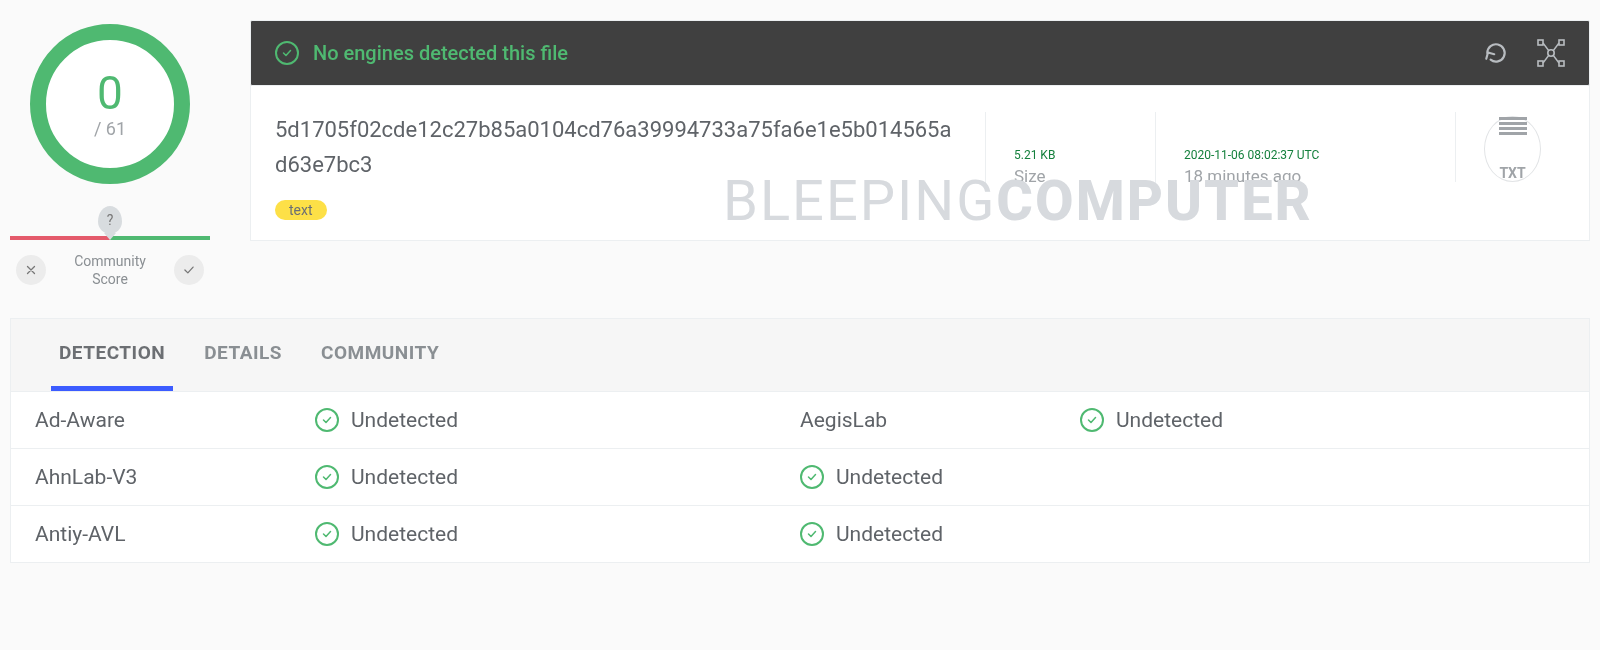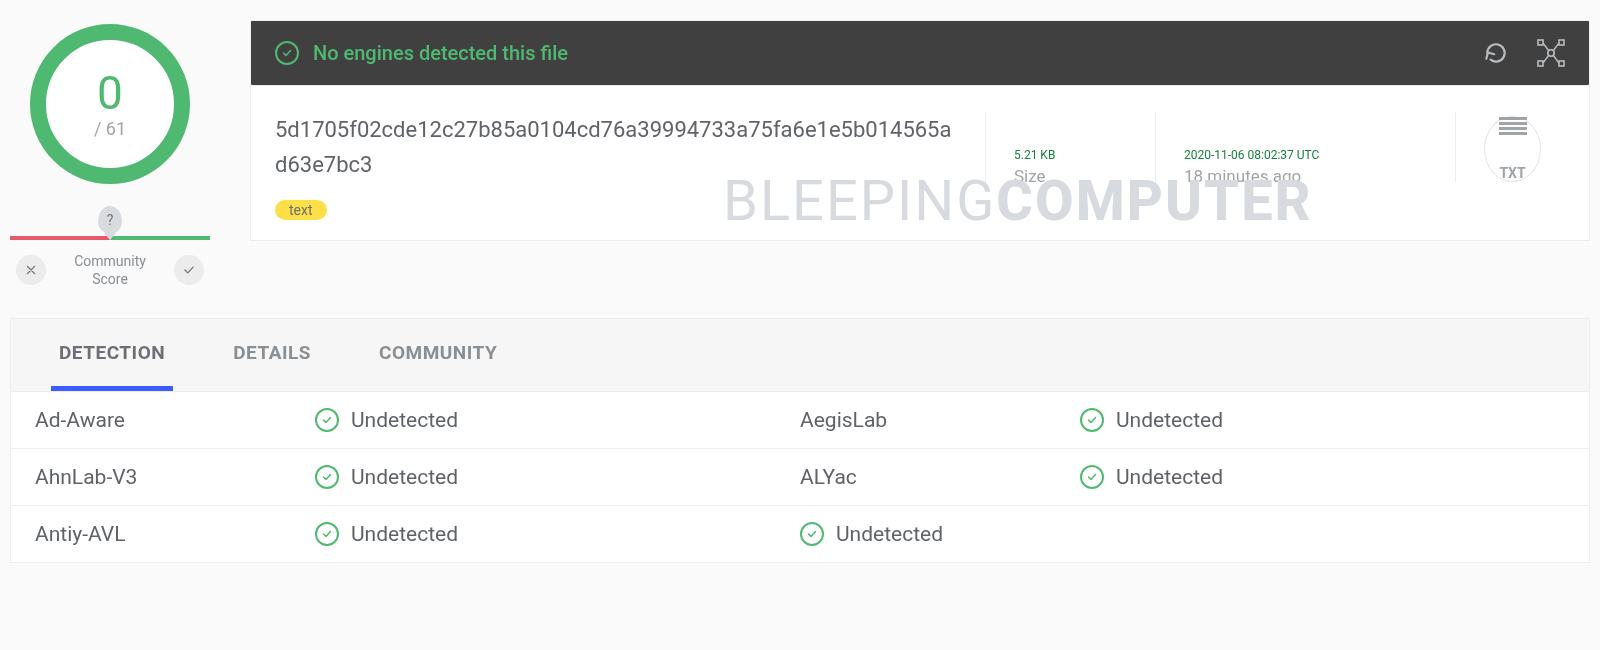--- a/index.html
+++ b/index.html
@@ -228,21 +228,21 @@
   .watermark .bold { font-weight: 800; }
 
   
   .tabs-section {
     margin: 30px 10px 0 10px;
     background: #f6f6f6;
     border: 1px solid #eceff1;
   }
   .tab-bar {
     display: flex;
-    gap: 52px;
+    gap: 23px;
     padding: 0 40px;
   }
   .tab {
     padding: 22px 8px;
     font-size: 19px;
     font-weight: 700;
     letter-spacing: 0.5px;
     color: #8a8f93;
     cursor: pointer;
     border-bottom: 5px solid transparent;
@@ -409,21 +409,20 @@
   <div class="det-row">
     <div>AhnLab-V3</div>
     <div class="det-status">
       <span class="check-circle">
           <svg viewBox="0 0 24 24">
             <path d="M5 12 L10 17 L19 7" stroke="#4fb971" stroke-width="3" fill="none" stroke-linecap="round" stroke-linejoin="round"></path>
           </svg>
         </span>
       <span>Undetected</span>
     </div>
-    <div>ALYac</div>
     <div class="det-status">
       <span class="check-circle">
           <svg viewBox="0 0 24 24">
             <path d="M5 12 L10 17 L19 7" stroke="#4fb971" stroke-width="3" fill="none" stroke-linecap="round" stroke-linejoin="round"></path>
           </svg>
         </span>
       <span>Undetected</span>
     </div>
   </div>
 

